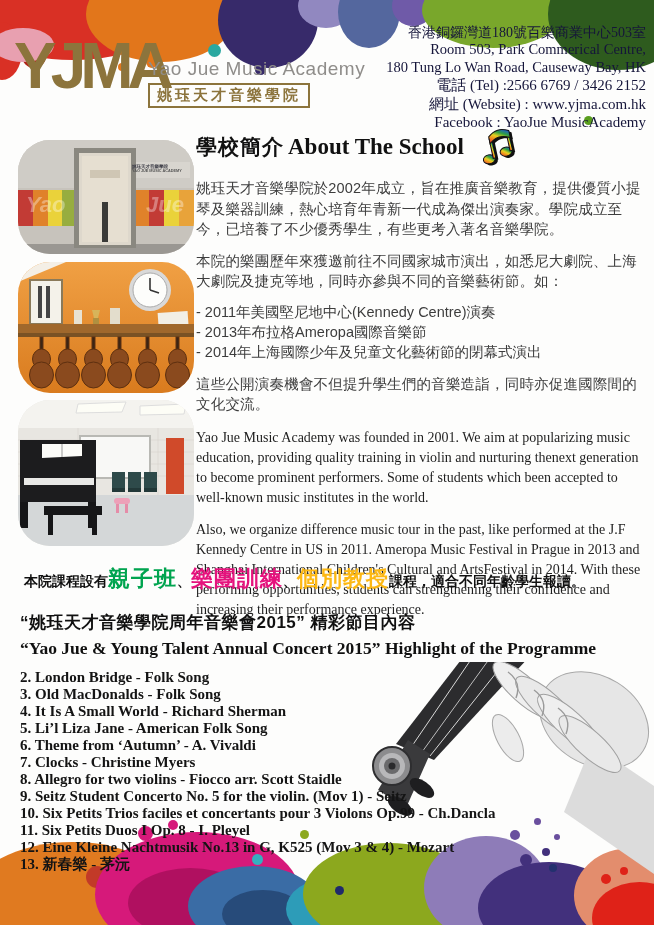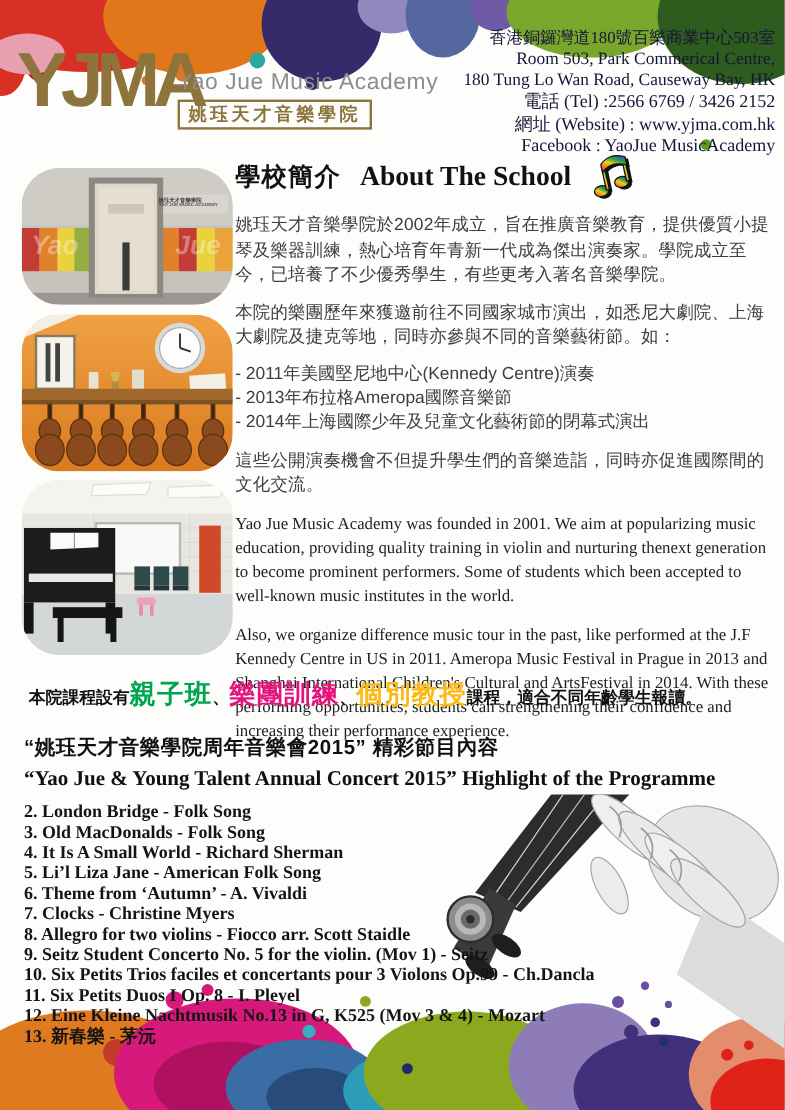--- a/index.html
+++ b/index.html
@@ -27,21 +27,21 @@
   .sign-text{position:absolute;right:6px;top:24px;width:56px;text-align:left;color:#3c3c46;
              font-size:4.5px;line-height:1.2;font-weight:700;}
   .sign-text .en{font-size:3.8px;color:#555;}
   .wall-letter{position:absolute;top:52px;font-size:22px;font-weight:700;color:#ffffff;
                opacity:.35;font-style:italic;z-index:3;}
 
   
   .about{position:absolute;left:196px;top:127px;width:452px;z-index:2;}
   .about-head{display:flex;align-items:center;}
   .head-zh{font-size:21px;font-weight:800;color:#111;letter-spacing:1px;}
-  .head-en{font-size:23px;font-weight:700;color:#111;font-family:"Liberation Serif", serif;margin-left:16px;}
+  .head-en{font-size:23px;font-weight:700;color:#111;font-family:"Liberation Serif", serif;margin-left:4px;}
   .note-icon{margin-left:12px;}
   .p-zh{font-size:14.5px;line-height:1.42;color:#3d3d3d;margin:11px 0 0 0;letter-spacing:.2px;}
   .bullets{margin:10px 0 0 0;font-size:14.5px;line-height:1.4;color:#3d3d3d;}
   .p-en{font-family:"Liberation Serif", serif;font-size:14px;line-height:1.42;color:#1e1e1e;margin:13px 0 0 0;}
 
   
   .courses{position:absolute;left:24px;top:564px;width:626px;white-space:nowrap;z-index:2;}
   .courses .b{font-size:14px;font-weight:800;color:#111;vertical-align:baseline;}
   .courses .c{font-size:22px;font-weight:800;vertical-align:baseline;letter-spacing:1px;}
   .c1{color:#00a44f;} .c2{color:#e5137d;} .c3{color:#fdb813;}

